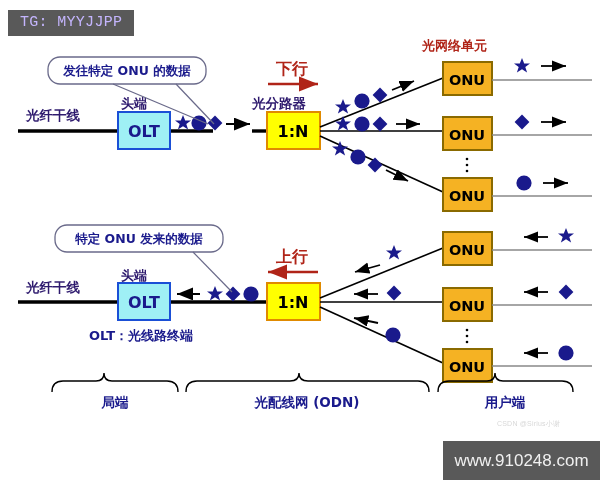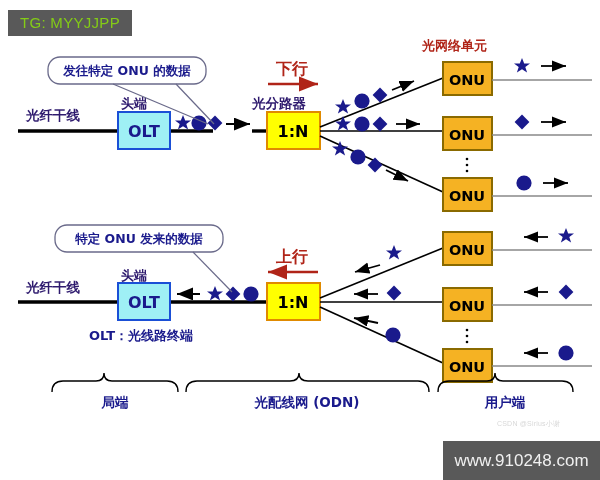--- a/index.html
+++ b/index.html
@@ -1,22 +1,22 @@
 <!DOCTYPE html>
 <html><head>
 <meta charset="utf-8">
 <style>
   html,body{margin:0;padding:0;background:#ffffff;}
   body{width:600px;height:480px;position:relative;overflow:hidden;
        font-family:"DejaVu Sans","Liberation Sans",sans-serif;}
   #stage{position:absolute;left:0;top:0;width:600px;height:480px;}
   svg{position:absolute;left:0;top:0;}
-  .tag{position:absolute;left:8px;top:10px;background:#595959;color:#84cc16;
+  .tag{position:absolute;left:8px;top:10px;background:#595959;color:#c4b5fd;
        font-size:15px;padding:4px 12px 5px 12px;letter-spacing:.3px;
-       font-family:Liberation Sans, sans-serif;}
+       font-family:Liberation Mono, monospace;}
   .wm{position:absolute;left:443px;top:441px;width:157px;height:39px;
       background:#595959;color:#f0f0f0;font-size:17px;
       display:flex;align-items:center;justify-content:center;
       font-family:"Liberation Sans",sans-serif;}
   .csdn{position:absolute;left:497px;top:419px;font-size:7px;color:#d8d8d8;
         font-family:"Liberation Sans",sans-serif;letter-spacing:.2px;}
 </style>
 </head>
 <body>
 

